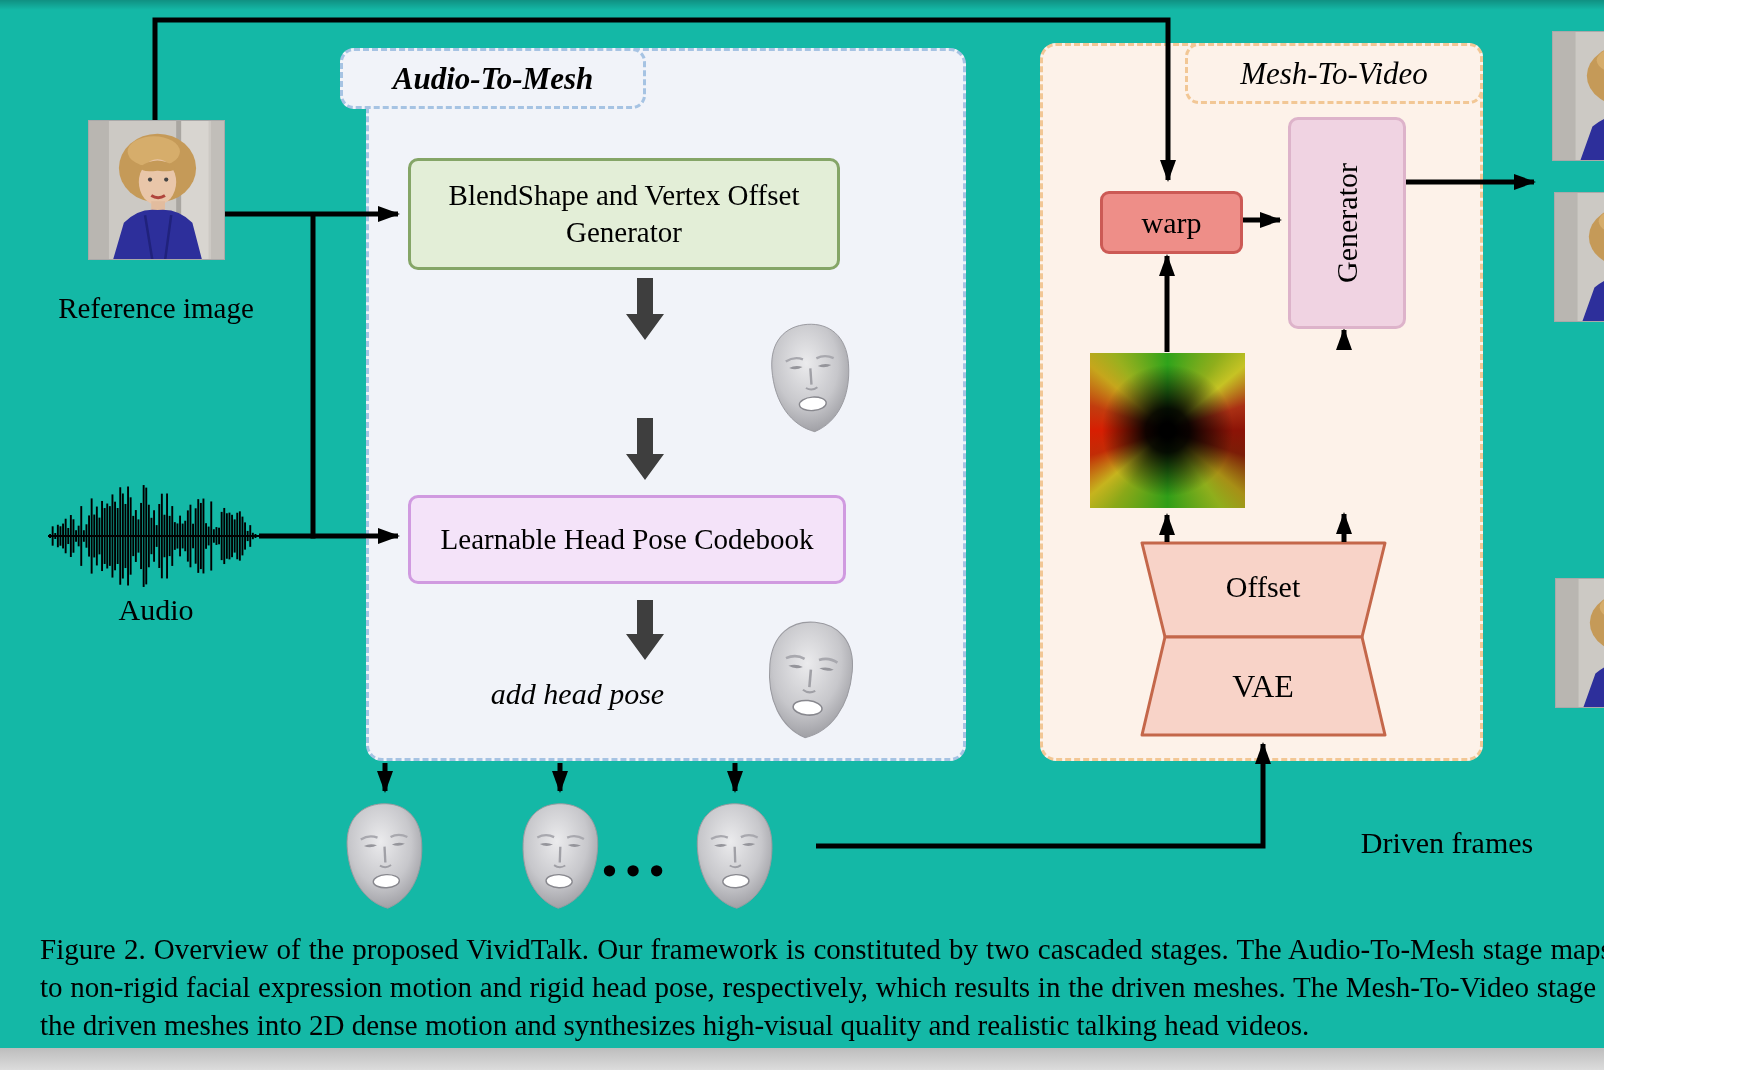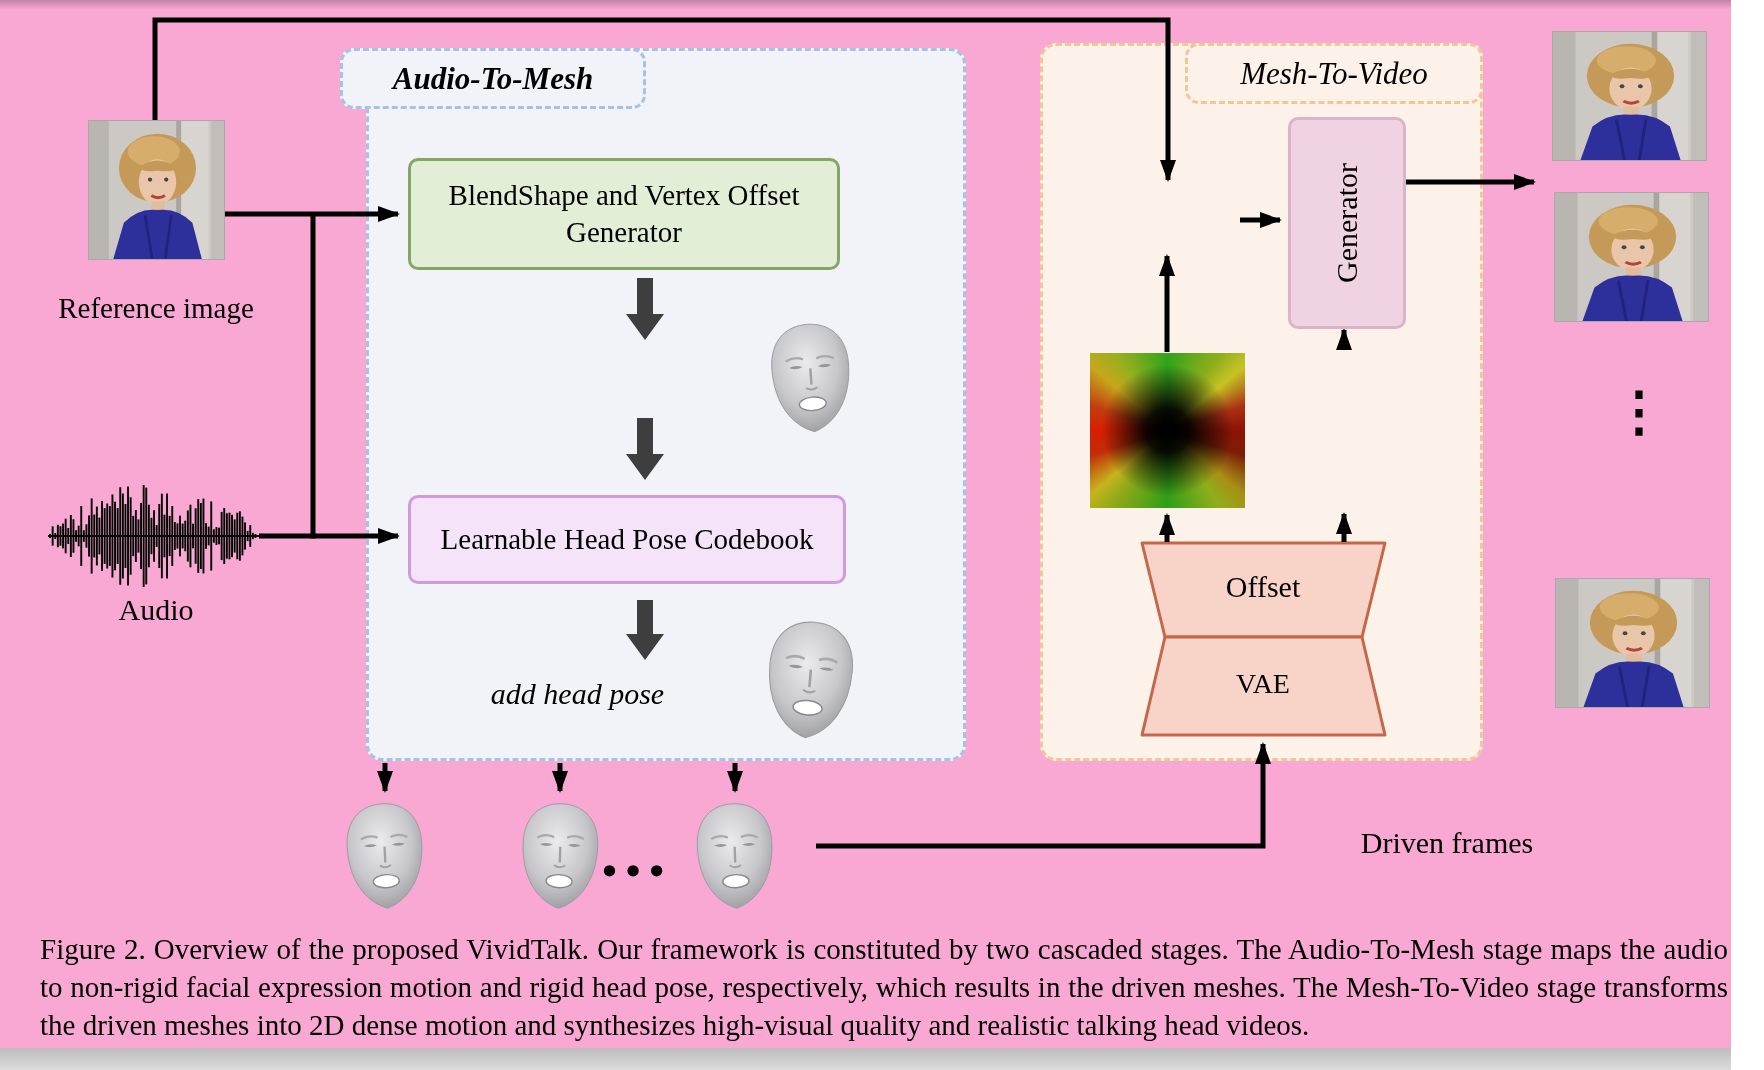--- a/index.html
+++ b/index.html
@@ -1,16 +1,16 @@
 <!DOCTYPE html>
 <html><head>
 <meta charset="utf-8">
 <style>
   html,body{margin:0;padding:0;background:#ffffff;}
-  #canvas{position:relative;width:1731px;height:1070px;background:#f9a8d4;overflow:hidden;
+  #canvas{position:relative;width:1604px;height:1070px;background:#14b8a6;overflow:hidden;
           font-family:"Liberation Serif", serif;color:#000;}
   .abs{position:absolute;}
   .noselect{user-select:none;}
 
   
   .top-shadow{left:0;top:0;width:1764px;height:10px;
     background:linear-gradient(to bottom, rgba(0,0,0,0.22), rgba(0,0,0,0));z-index:9;}
   .bottom-bar{left:0;top:1048px;width:1764px;height:22px;
     background:linear-gradient(to bottom,#bdbdbd,#dcdcdc);z-index:9;}
 
@@ -55,21 +55,21 @@
         #c23c0e 288deg, #c6a61c 310deg, #9ab01e 325deg, #2fa31b 360deg);}
 
   .photo{border:1px solid #a9a9a9;box-sizing:border-box;z-index:4;}
   .mesh{z-index:4;}
 
   .dots-h{left:598px;top:818px;font-size:70px;line-height:70px;font-weight:bold;
     letter-spacing:4px;z-index:4;}
   .dots-v{left:1612px;top:384px;font-size:54px;line-height:56px;font-weight:bold;z-index:4;}
 
   .motion-label{left:1163px;top:570px;width:200px;text-align:center;font-size:30px;z-index:5;}
-  .vae-label{left:1163px;top:668px;width:200px;text-align:center;font-size:28px;z-index:5;}
+  .vae-label{left:1163px;top:668px;width:200px;text-align:center;font-size:32px;z-index:5;}
 
   .driven{left:1322px;top:826px;width:250px;text-align:center;font-size:30px;z-index:4;}
 
   .caption{left:40px;top:930px;width:1688px;font-size:29px;line-height:38px;
     text-align:justify;z-index:4;}
 
   #overlay{left:0;top:0;width:1764px;height:1070px;z-index:3;pointer-events:none;}
 </style>
 </head>
 <body>
@@ -237,20 +237,21 @@
       <use href="#facemesh" width="104" height="112"></use>
     </svg>
   <svg class="abs mesh" style="left:508px;top:800px;transform:rotate(2deg)" width="104" height="112">
       <use href="#facemesh" width="104" height="112"></use>
     </svg>
   <div class="abs dots-h">…</div>
   <svg class="abs mesh" style="left:683px;top:800px;transform:rotate(-2deg)" width="104" height="112">
       <use href="#facemesh" width="104" height="112"></use>
     </svg>
 
+  <div class="abs box warp">warp</div>
   <div class="abs generator">
     <span>Generator</span>
   </div>
   <div class="abs flow"></div>
   <svg class="abs" style="left:1267px;top:352px" width="154" height="155">
       <use href="#occl" width="154" height="155"></use>
     </svg>
   <div class="abs motion-label">Offset</div>
   <div class="abs vae-label">VAE</div>
 

